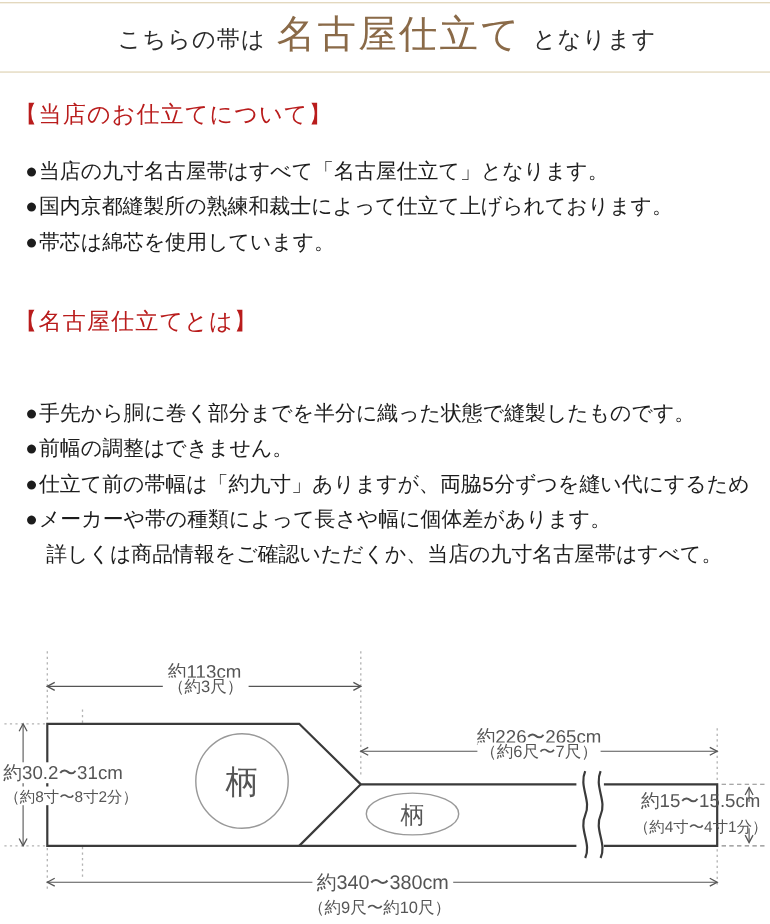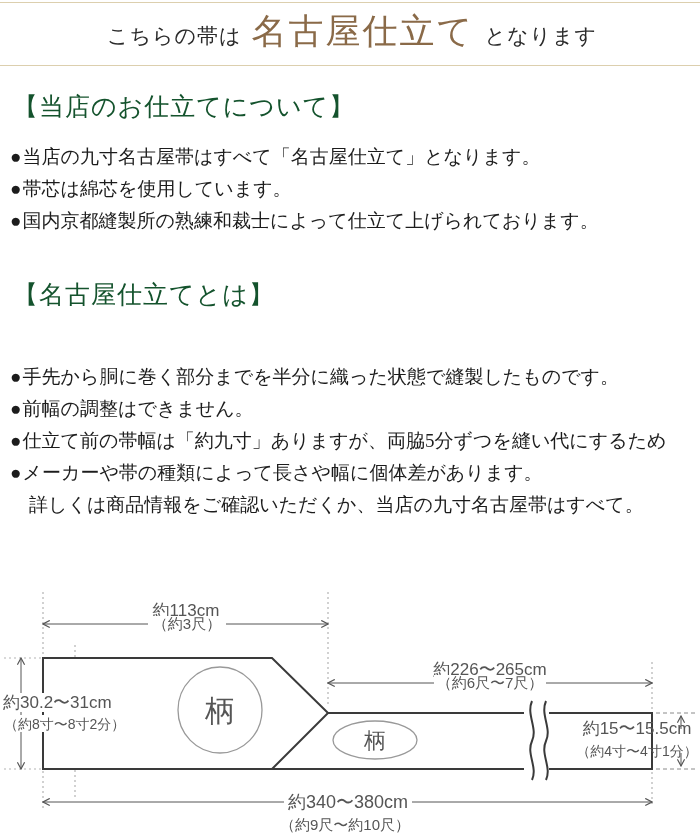--- a/index.html
+++ b/index.html
@@ -4,24 +4,24 @@
 <style>
   html,body{margin:0;padding:0;}
   body{width:700px;height:840px;background:#ffffff;position:relative;overflow:hidden;
        font-family:"Liberation Serif","DejaVu Serif",serif;}
   .rule{position:absolute;left:0;width:700px;height:1px;background:#dccfae;}
   .rule-top{top:2px;}
   .rule-header{top:65px;}
   .header-line{position:absolute;top:8px;left:2px;width:700px;text-align:center;white-space:nowrap;}
   .header-line .sm{font-size:21px;color:#2b2b2b;letter-spacing:1px;}
   .header-line .lg{font-size:35px;color:#8a6a48;letter-spacing:2px;margin:0 6px;}
-  .sec-heading{position:absolute;left:13px;font-size:25px;color:#14532d;letter-spacing:1px;white-space:nowrap;}
+  .sec-heading{position:absolute;left:13px;font-size:21px;color:#b91c1c;letter-spacing:1px;white-space:nowrap;}
   .h1{top:90px;}
   .h2{top:278px;}
-  .blist{position:absolute;left:10px;color:#1c1c1c;font-size:19px;line-height:32px;}
+  .blist{position:absolute;left:23px;color:#1c1c1c;font-size:19px;line-height:32px;font-family:Liberation Mono, monospace;}
   .s1{top:141px;}
   .s2{top:323px;margin-top:38px;}
   .brow{white-space:nowrap;}
   .wrapline{padding-left:19px;white-space:nowrap;}
   .bullet{margin-right:1px;}
   svg text{font-family:"Liberation Sans","DejaVu Sans",sans-serif;fill:#555;}
   .dim{stroke:#555;stroke-width:1;fill:none;}
   .dot{stroke:#b3b3b3;stroke-width:1.2;stroke-dasharray:2,3;fill:none;}
   .dash{stroke:#8a8a8a;stroke-width:1;stroke-dasharray:4,3;fill:none;}
   .shape{stroke:#3a3a3a;stroke-width:2;fill:#ffffff;}
@@ -38,22 +38,22 @@
   <span class="lg">名古屋仕立て</span>
   <span class="sm">となります</span>
 </div>
 
 <div class="rule rule-header"></div>
 
 <div class="sec-heading h1">【当店のお仕立てについて】</div>
 
 <div class="blist s1">
   <div class="brow"><span class="bullet">●</span><span>当店の九寸名古屋帯はすべて「名古屋仕立て」となります。</span></div>
+  <div class="brow"><span class="bullet">●</span><span>国内京都縫製所の熟練和裁士によって仕立て上げられております。</span></div>
   <div class="brow"><span class="bullet">●</span><span>帯芯は綿芯を使用しています。</span></div>
-  <div class="brow"><span class="bullet">●</span><span>国内京都縫製所の熟練和裁士によって仕立て上げられております。</span></div>
 </div>
 
 <div class="sec-heading h2">【名古屋仕立てとは】</div>
 
 <div class="blist s2">
   <div class="brow"><span class="bullet">●</span><span>手先から胴に巻く部分までを半分に織った状態で縫製したものです。</span></div>
   <div class="brow"><span class="bullet">●</span><span>前幅の調整はできません。</span></div>
   <div class="brow"><span class="bullet">●</span><span>仕立て前の帯幅は「約九寸」ありますが、両脇5分ずつを縫い代にするため</span></div>
   <div class="brow"><span class="bullet">●</span><span>メーカーや帯の種類によって長さや幅に個体差があります。</span></div>
   <div class="wrapline">詳しくは商品情報をご確認いただくか、当店の九寸名古屋帯はすべて。</div>

